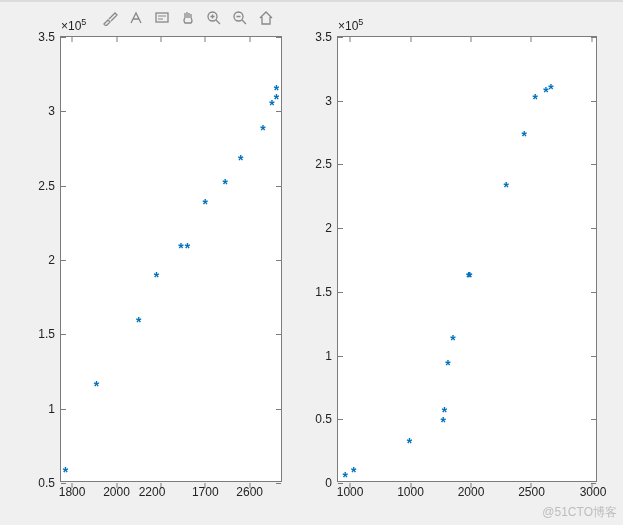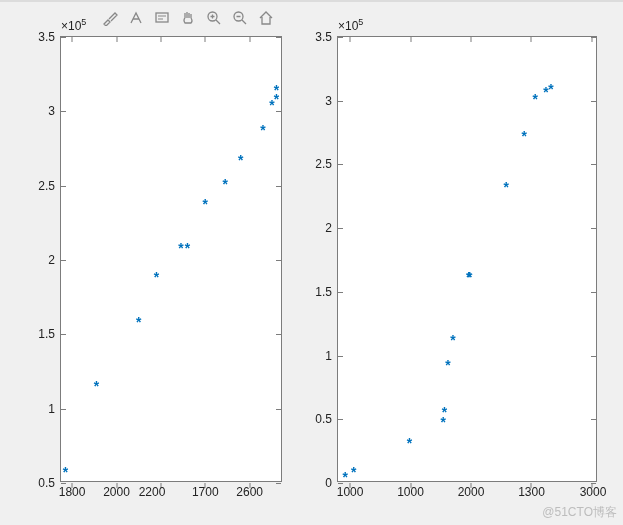--- a/index.html
+++ b/index.html
@@ -223,21 +223,21 @@
     <div class="tick-mark-x top" style="left: 12.093px; top: 0px; height: 5px; position: absolute; width: 1px; background: rgb(124, 124, 124);"></div>
     <div class="tick-x" style="left: 12.093px;">1000</div>
     <div class="tick-mark-x" style="left: 72.5581px; top: 446px; height: 5px; position: absolute; width: 1px; background: rgb(124, 124, 124);"></div>
     <div class="tick-mark-x top" style="left: 72.5581px; top: 0px; height: 5px; position: absolute; width: 1px; background: rgb(124, 124, 124);"></div>
     <div class="tick-x" style="left: 72.5581px;">1000</div>
     <div class="tick-mark-x" style="left: 133.023px; top: 446px; height: 5px; position: absolute; width: 1px; background: rgb(124, 124, 124);"></div>
     <div class="tick-mark-x top" style="left: 133.023px; top: 0px; height: 5px; position: absolute; width: 1px; background: rgb(124, 124, 124);"></div>
     <div class="tick-x" style="left: 133.023px;">2000</div>
     <div class="tick-mark-x" style="left: 193.488px; top: 446px; height: 5px; position: absolute; width: 1px; background: rgb(124, 124, 124);"></div>
     <div class="tick-mark-x top" style="left: 193.488px; top: 0px; height: 5px; position: absolute; width: 1px; background: rgb(124, 124, 124);"></div>
-    <div class="tick-x" style="left: 193.488px;">1300</div>
+    <div class="tick-x" style="left: 193.488px;">2500</div>
     <div class="tick-mark-x" style="left: 253.953px; top: 446px; height: 5px; position: absolute; width: 1px; background: rgb(124, 124, 124);"></div>
     <div class="tick-mark-x top" style="left: 253.953px; top: 0px; height: 5px; position: absolute; width: 1px; background: rgb(124, 124, 124);"></div>
     <div class="tick-x" style="left: 255px;">3000</div>
     <div style="position: absolute; left: 0px; top: 446px; width: 5px; height: 1px; background: rgb(124, 124, 124);"></div>
     <div style="position: absolute; right: 0px; top: 446px; width: 5px; height: 1px; background: rgb(124, 124, 124);"></div>
     <div class="tick-y" style="top: 446px;">0</div>
     <div style="position: absolute; left: 0px; top: 382.286px; width: 5px; height: 1px; background: rgb(124, 124, 124);"></div>
     <div style="position: absolute; right: 0px; top: 382.286px; width: 5px; height: 1px; background: rgb(124, 124, 124);"></div>
     <div class="tick-y" style="top: 382.286px;">0.5</div>
     <div style="position: absolute; left: 0px; top: 318.571px; width: 5px; height: 1px; background: rgb(124, 124, 124);"></div>

